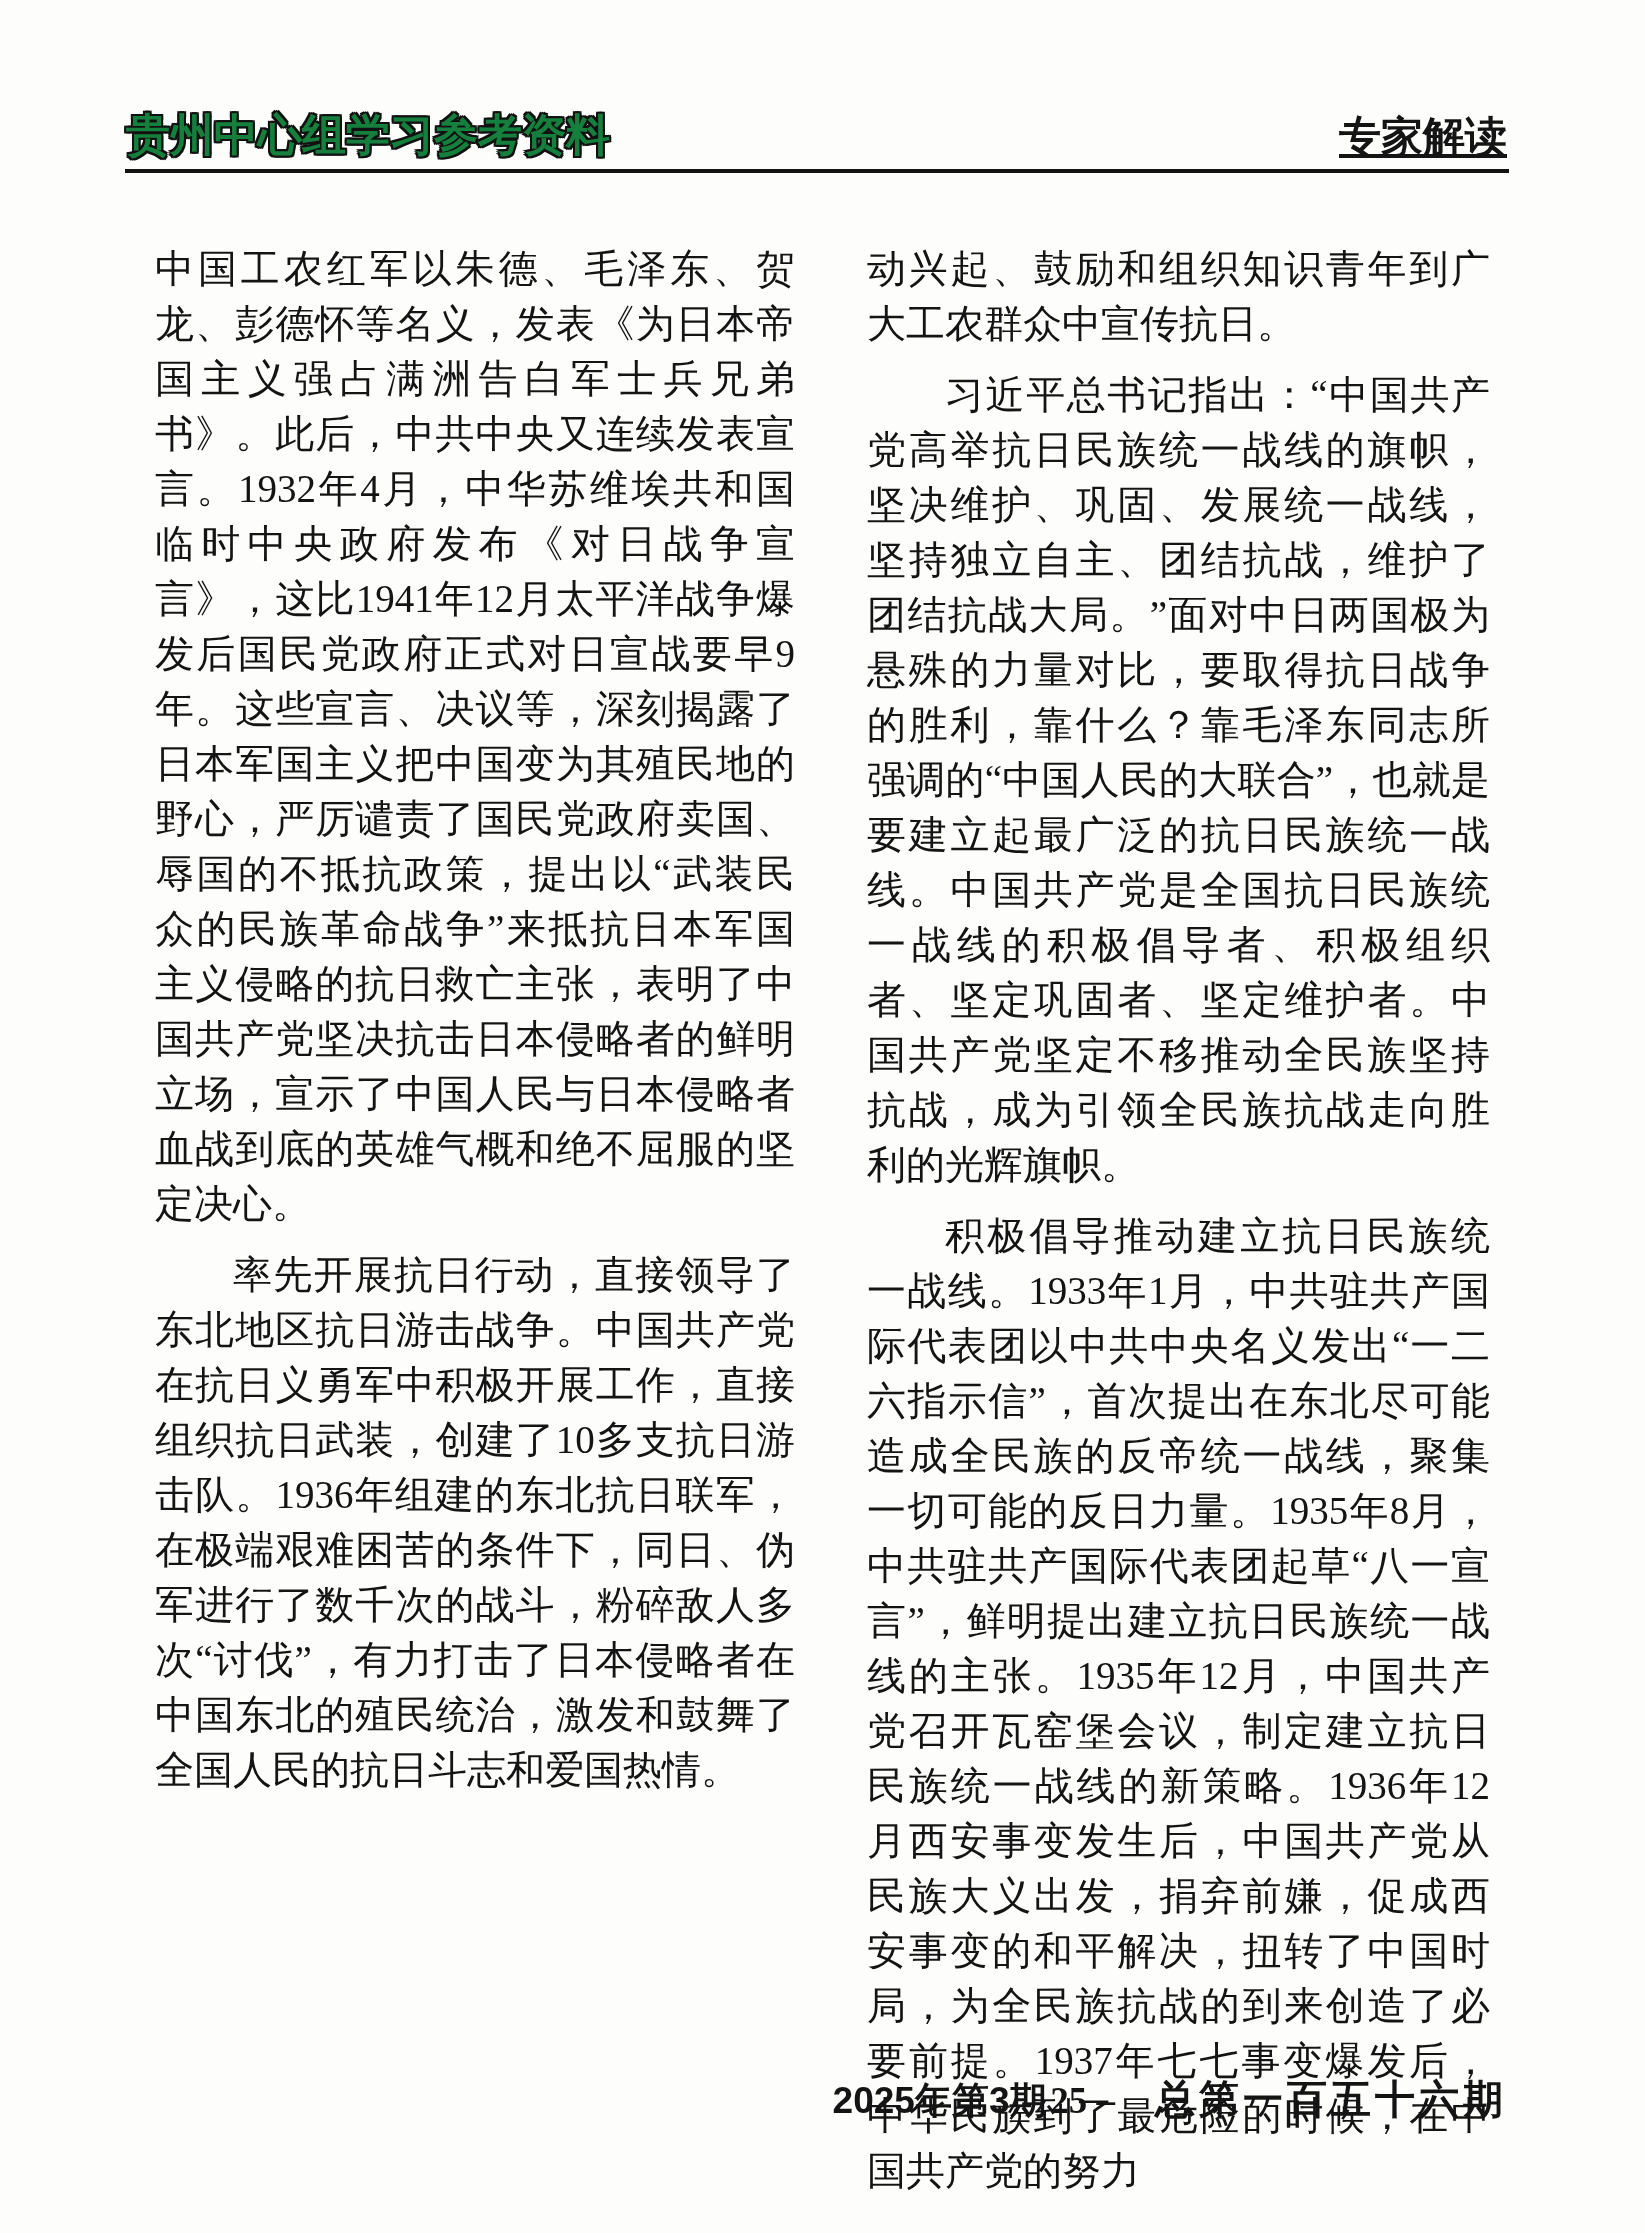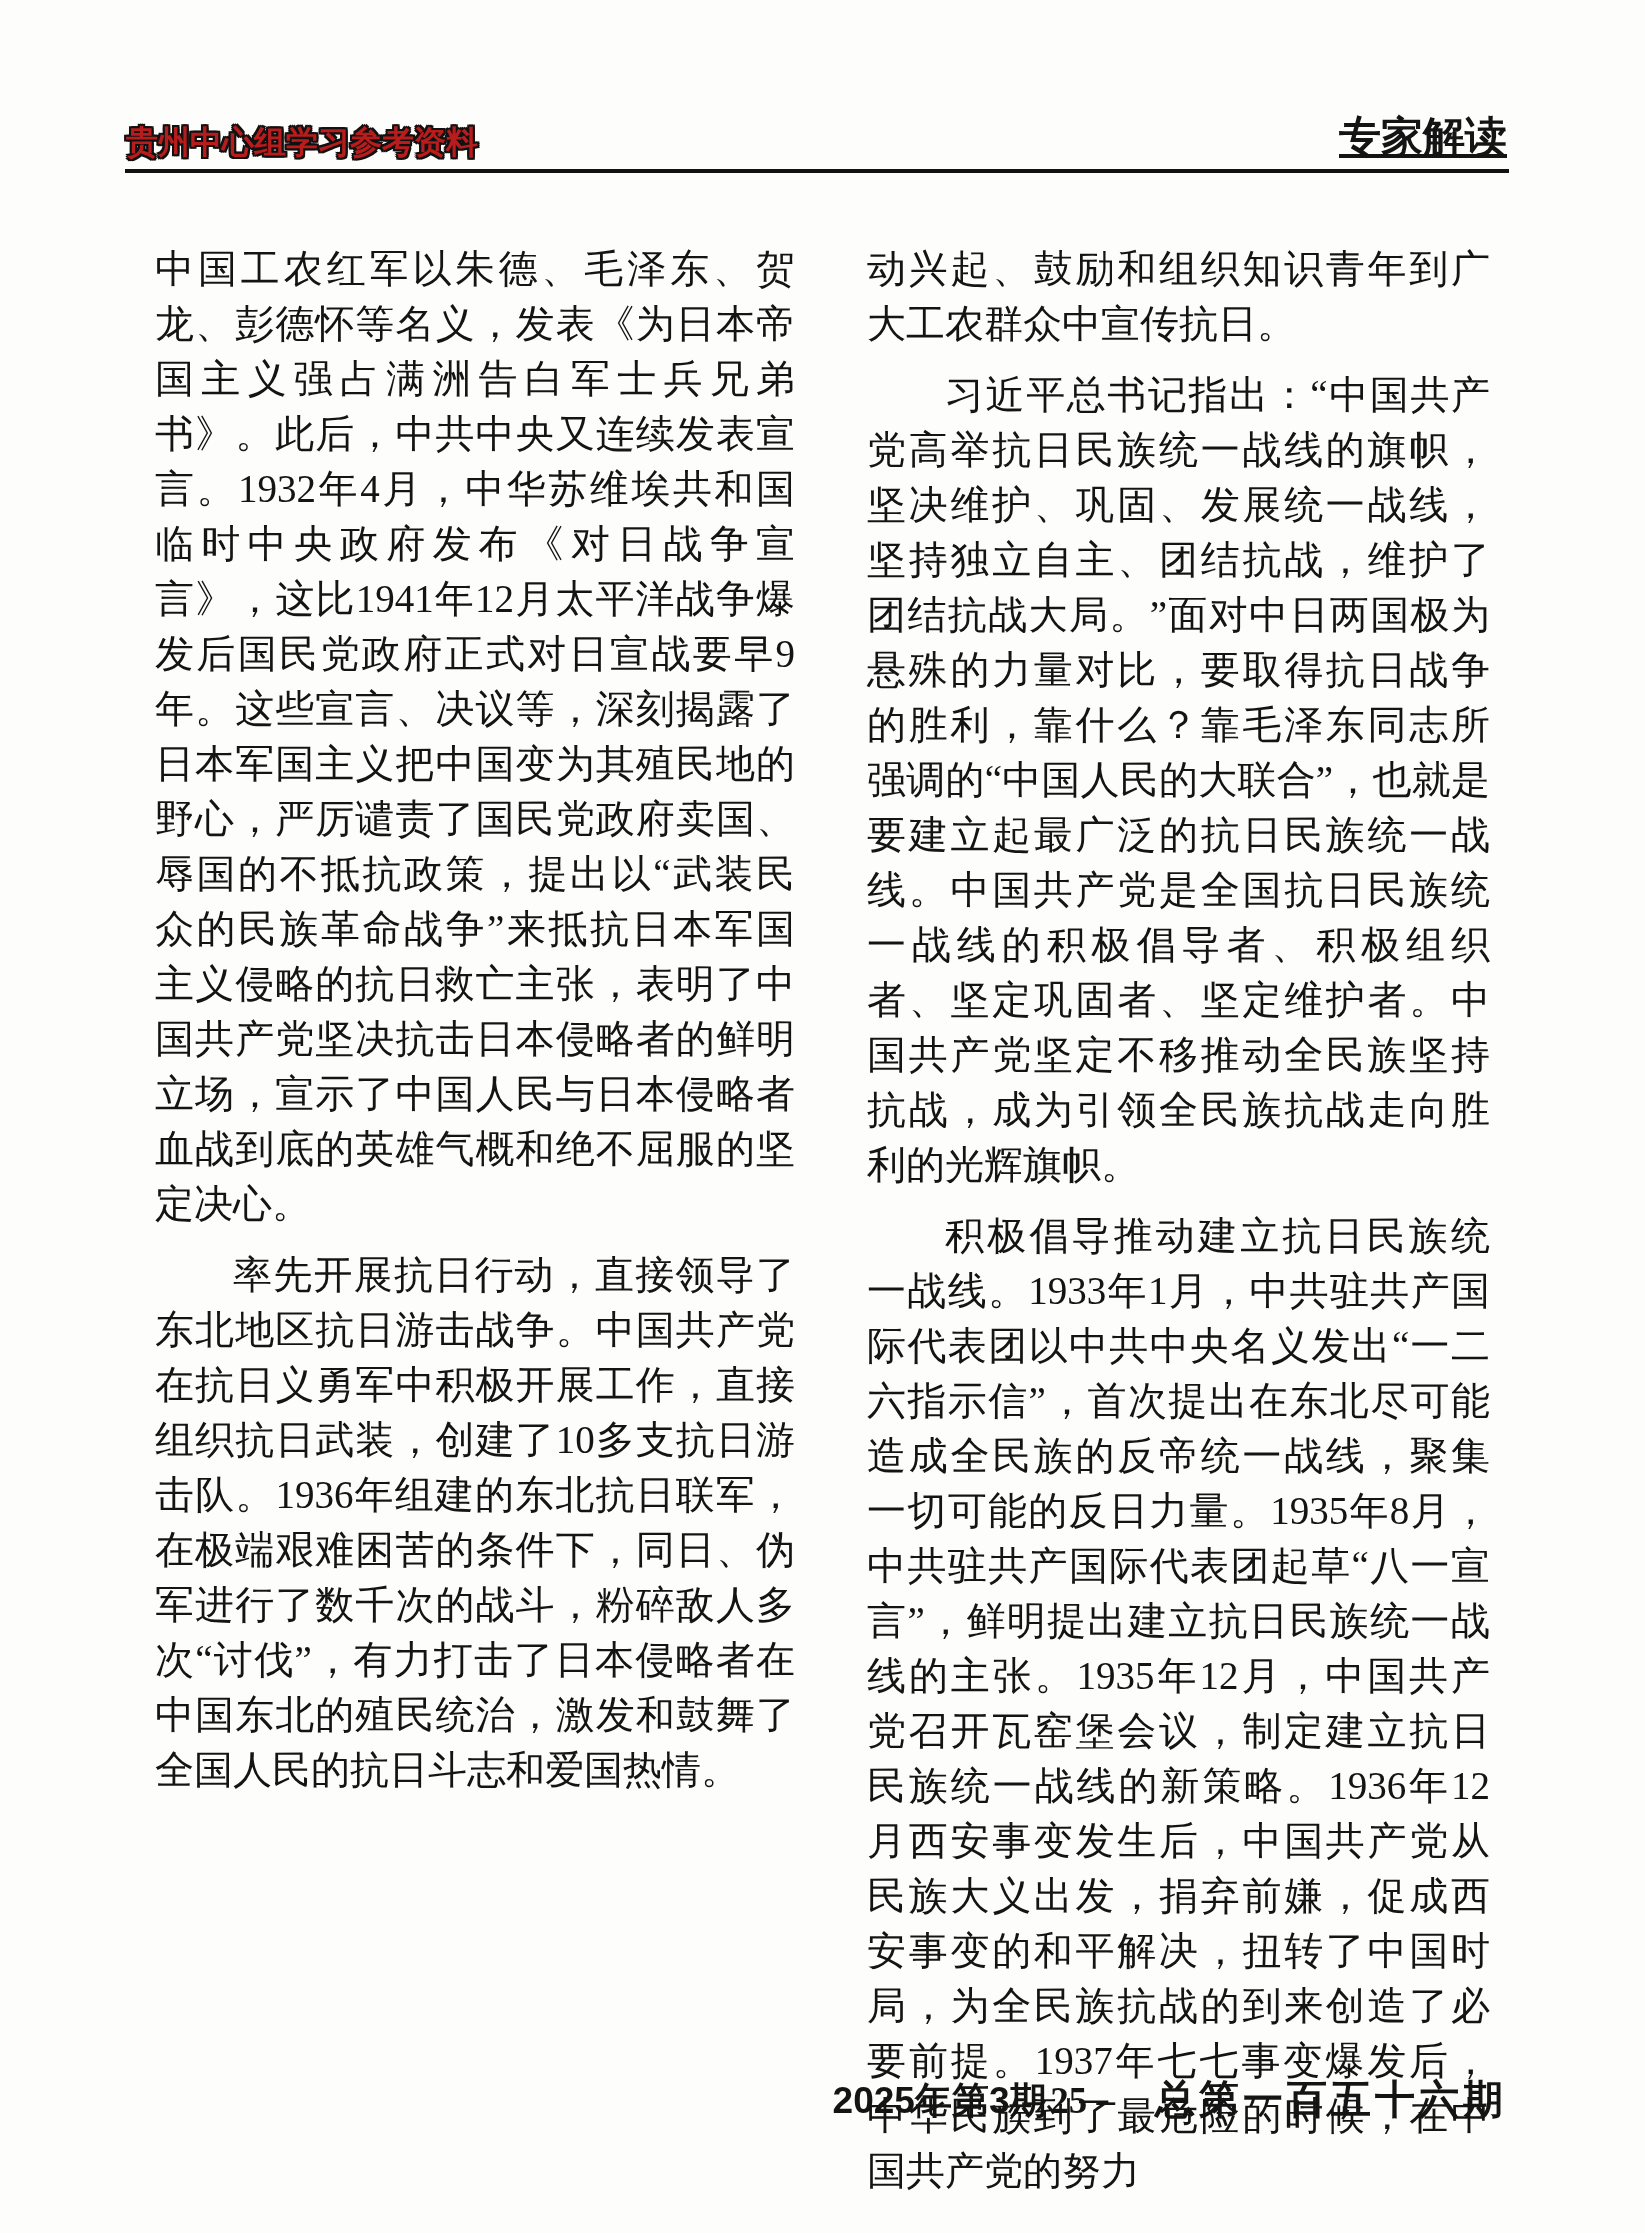--- a/index.html
+++ b/index.html
@@ -22,24 +22,24 @@
     left: 126px;
     right: 139px;
     top: 103px;
     height: 62px;
     display: flex;
     justify-content: space-between;
     align-items: flex-end;
   }
   .masthead {
     font-family: "Liberation Sans", "DejaVu Sans", sans-serif;
-    font-size: 32px;
+    font-size: 44px;
     font-weight: bold;
     letter-spacing: 0px;
-    color: #b91c1c;
+    color: #15803d;
     text-shadow:
       -2px -2px 0 #111, 2px -2px 0 #111,
       -2px  2px 0 #111, 2px  2px 0 #111,
       -2px  0   0 #111, 2px  0   0 #111,
        0   -2px 0 #111, 0    2px 0 #111;
     white-space: nowrap;
     text-align: right;
   }
   .section-tag {
     font-family: "Liberation Serif", "DejaVu Serif", serif;

